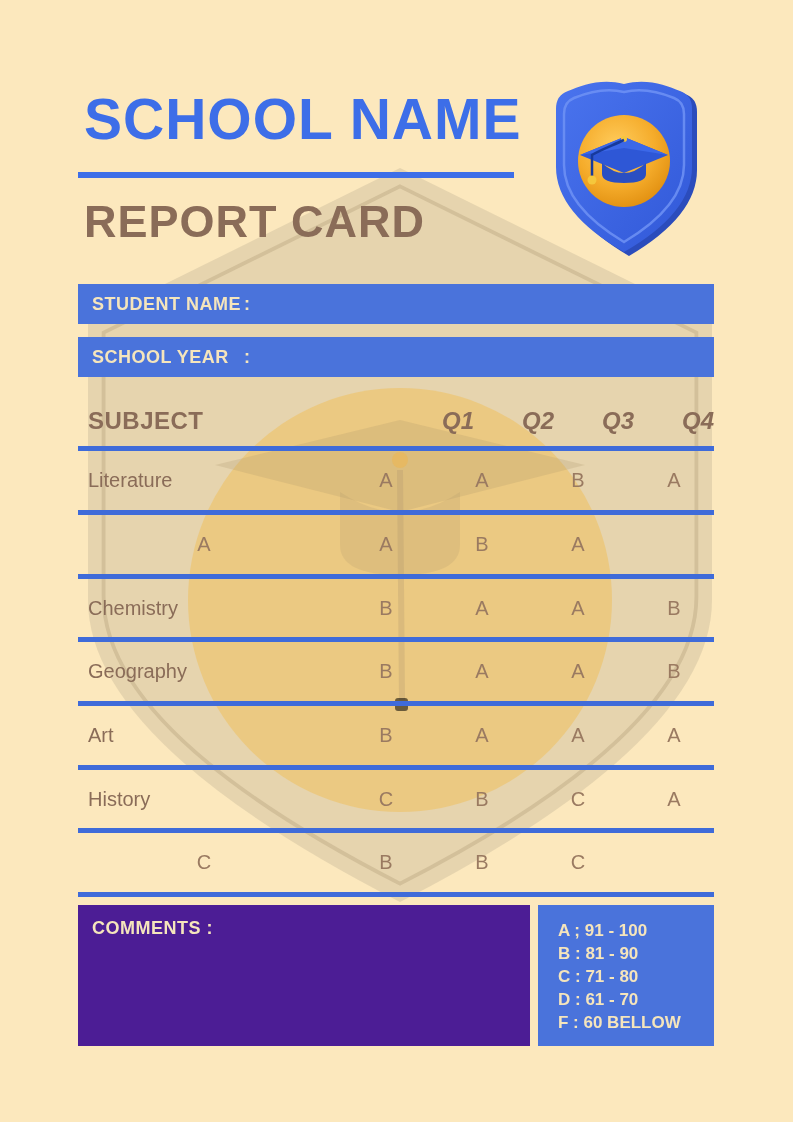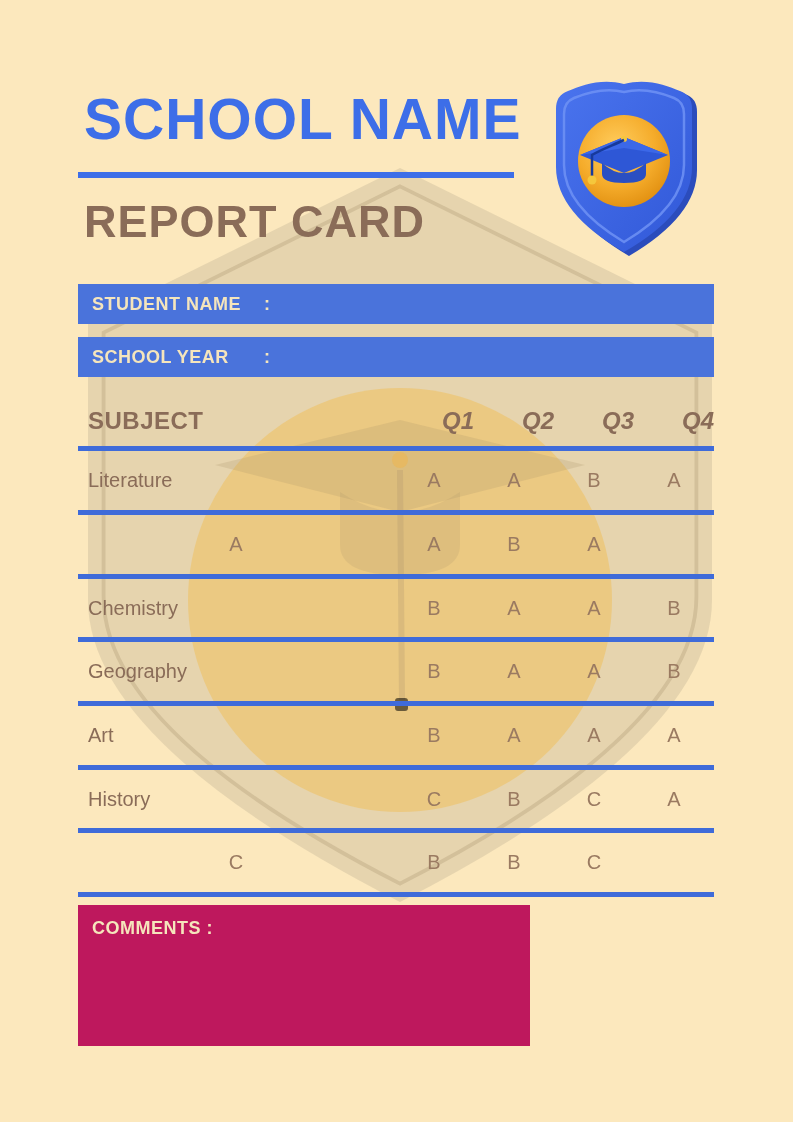--- a/index.html
+++ b/index.html
@@ -14,44 +14,44 @@
   }
   .title-underline{position:absolute;left:78px;top:172px;width:436px;height:6px;background:#3D6EE8;}
   .report-title{
     position:absolute;left:84px;top:196px;font-size:45px;font-weight:bold;
     letter-spacing:1px;color:#8A6C58;white-space:nowrap;
   }
   .badge{position:absolute;left:543px;top:76px;width:162px;height:186px;}
   .id-bar{
     position:absolute;left:78px;width:636px;height:40px;background:#4A73DB;
     display:flex;align-items:center;padding:0 14px;box-sizing:border-box;
-    color:#F5E5BC;font-size:18px;font-weight:bold;letter-spacing:.5px;gap:20px;
+    color:#F5E5BC;font-size:18px;font-weight:bold;letter-spacing:.5px;
   }
   .bar-student{top:284px;}
   .bar-year{top:337px;}
   .id-label{flex:0 0 152px;}
   .id-colon{flex:0 0 auto;}
   .id-value{flex:1;height:100%;}
   .t-head{
     position:absolute;left:78px;top:395px;width:636px;height:51px;display:grid;
     grid-template-columns:1fr 80px 80px 80px 80px;align-items:center;
     color:#8A6C58;font-size:24px;font-weight:bold;
   }
   .t-head .sub{padding-left:10px;letter-spacing:.5px;}
   .t-head .q{text-align:right;font-style:italic;}
   .t-line{position:absolute;left:78px;width:636px;height:5px;background:#3F6BD9;}
   .t-row{
     position:absolute;left:78px;width:636px;height:59px;display:grid;
     grid-template-columns:1fr 80px 80px 80px 80px;align-items:center;
-    font-size:20px;color:#8A6C58;
+    font-size:20px;color:#8A6C58;gap:16px;
   }
   .t-row .sub{padding-left:10px;}
   .t-row .g{text-align:center;color:#9A7A61;}
   .comments-box{
-    position:absolute;left:78px;top:905px;width:452px;height:141px;background:#be185d;
+    position:absolute;left:78px;top:905px;width:452px;height:141px;background:#4c1d95;
     box-sizing:border-box;padding:13px 14px;color:#F5E5BC;font-size:18px;
     font-weight:bold;letter-spacing:.5px;
   }
   .comments-value{width:100%;height:95px;}
   .scale-box{
     position:absolute;left:538px;top:905px;width:176px;height:141px;background:#4A73DB;
     box-sizing:border-box;padding:14px 0 0 20px;color:#F5E5BC;font-size:17px;
     font-weight:bold;line-height:23px;white-space:nowrap;
   }
 </style>
@@ -178,14 +178,21 @@
     <span class="g">B</span>
     <span class="g">C</span>
   </div>
   <div class="t-line" style="top:892px"></div>
 
   <div class="comments-box">
     <div>COMMENTS :</div>
     <div class="comments-value"></div>
   </div>
 
+  <div class="scale-box">
+    <div>A ; 91 - 100</div>
+    <div>B : 81 - 90</div>
+    <div>C : 71 - 80</div>
+    <div>D : 61 - 70</div>
+    <div>F : 60 BELLOW</div>
+  </div>
 
 </div>
 
 </body></html>

